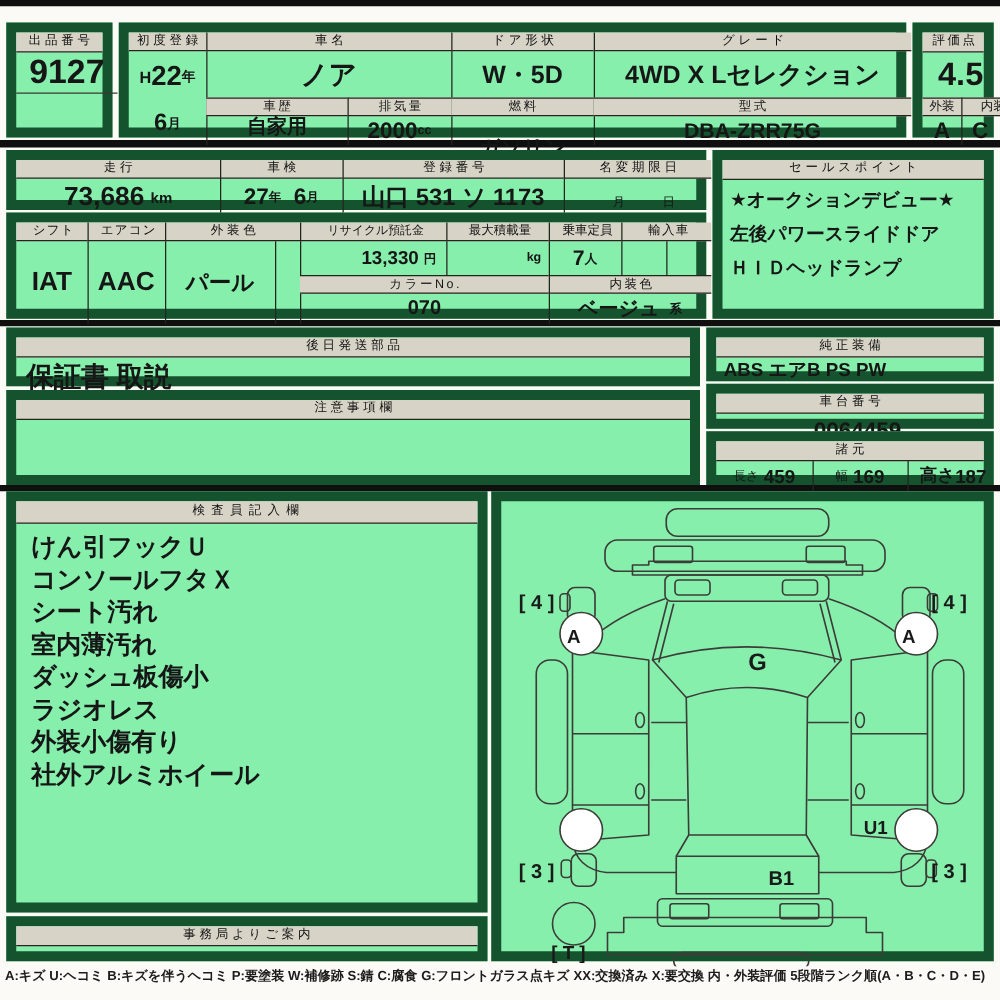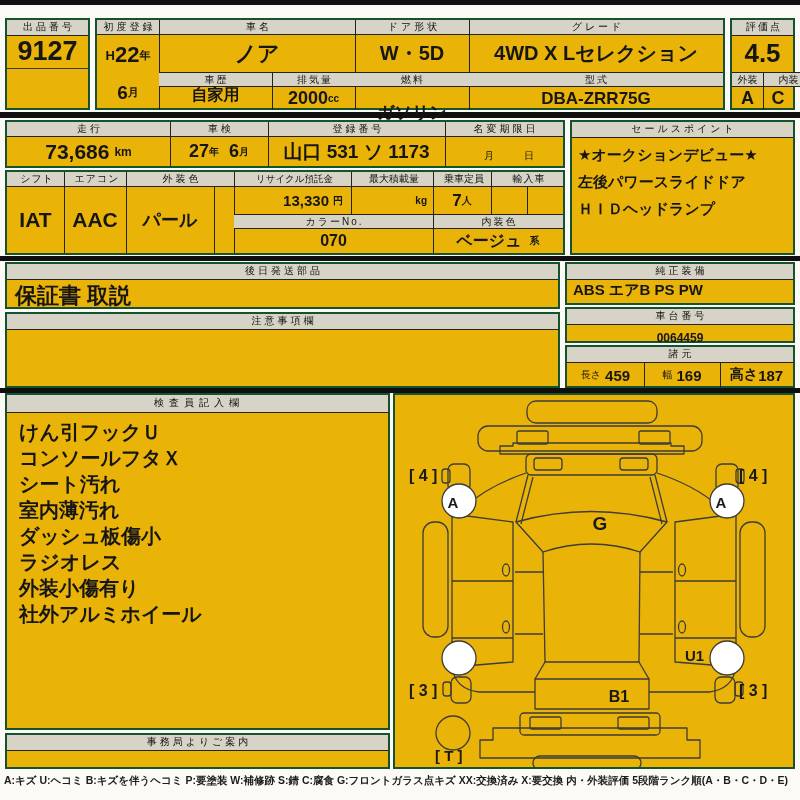--- a/index.html
+++ b/index.html
@@ -1,19 +1,19 @@
 <!DOCTYPE html>
 <html><head>
 <meta charset="utf-8">
 <style>
   html,body{margin:0;padding:0;}
   body{width:800px;height:800px;background:#f7f6f2;font-family:"Liberation Sans","DejaVu Sans",sans-serif;color:#161616;}
   #sheet{position:relative;width:800px;height:800px;background:#fbfaf6;overflow:hidden;}
   .bar{position:absolute;left:0;width:800px;background:#0f0f0f;}
-  .box{position:absolute;box-sizing:border-box;border:2px solid #14532d;background:#eab308;}
+  .box{position:absolute;box-sizing:border-box;border:8px solid #14532d;background:#86efac;}
   .cell{position:absolute;box-sizing:border-box;}
   .hdr{background:#d7d3c6;border-bottom:1.5px solid #24241f;text-align:center;font-size:10px;letter-spacing:3px;text-indent:3px;color:#111;line-height:14px;height:15px;overflow:hidden;}
   .subhdr{background:#d7d3c6;border-top:1.5px solid #24241f;border-bottom:1.5px solid #24241f;text-align:center;font-size:10px;letter-spacing:2px;text-indent:2px;line-height:13px;height:15px;overflow:hidden;box-sizing:border-box;}
   .bl{border-left:1.5px solid #24241f;}
   .v{font-weight:bold;text-align:center;display:flex;align-items:center;justify-content:center;white-space:nowrap;}
   .unit{font-weight:bold;}
   .vline{position:absolute;width:0;border-left:1.5px solid #24241f;}
   .notesline{font-size:20px;font-weight:bold;line-height:26px;white-space:nowrap;}
   .salesline{font-size:15px;font-weight:bold;line-height:27px;white-space:nowrap;}
   .legend{position:absolute;left:4px;top:774px;width:794px;font-size:10.5px;white-space:nowrap;color:#1c1c1c;font-weight:bold;}
@@ -169,21 +169,21 @@
     <div class="hdr">注意事項欄</div>
   </div>
 
   <div class="box" style="left:565px;top:262px;width:230px;height:43px">
     <div class="hdr">純正装備</div>
     <div class="cell" style="left:6px;top:17px;width:218px;height:24px;font-size:15px;font-weight:bold;white-space:nowrap">ABS エアB PS PW</div>
   </div>
 
   <div class="box" style="left:565px;top:307px;width:230px;height:36px">
     <div class="hdr">車台番号</div>
-    <div class="cell v" style="left:0;top:15px;width:226px;height:28px;font-size:12px">0064459</div>
+    <div class="cell v" style="left:0;top:15px;width:226px;height:28px;font-size:18px">0064459</div>
   </div>
 
   <div class="box" style="left:565px;top:345px;width:230px;height:43px">
     <div class="hdr">諸元</div>
     <div class="cell v" style="left:0;top:15px;width:77px;height:26px">
       <span style="font-size:10px;font-weight:normal;margin-right:4px">長さ</span>
         <span style="font-size:15px">459</span>
     </div>
     <div class="vline" style="left:77px;top:15px;height:26px"></div>
     <div class="cell v" style="left:77px;top:15px;width:76px;height:26px">

